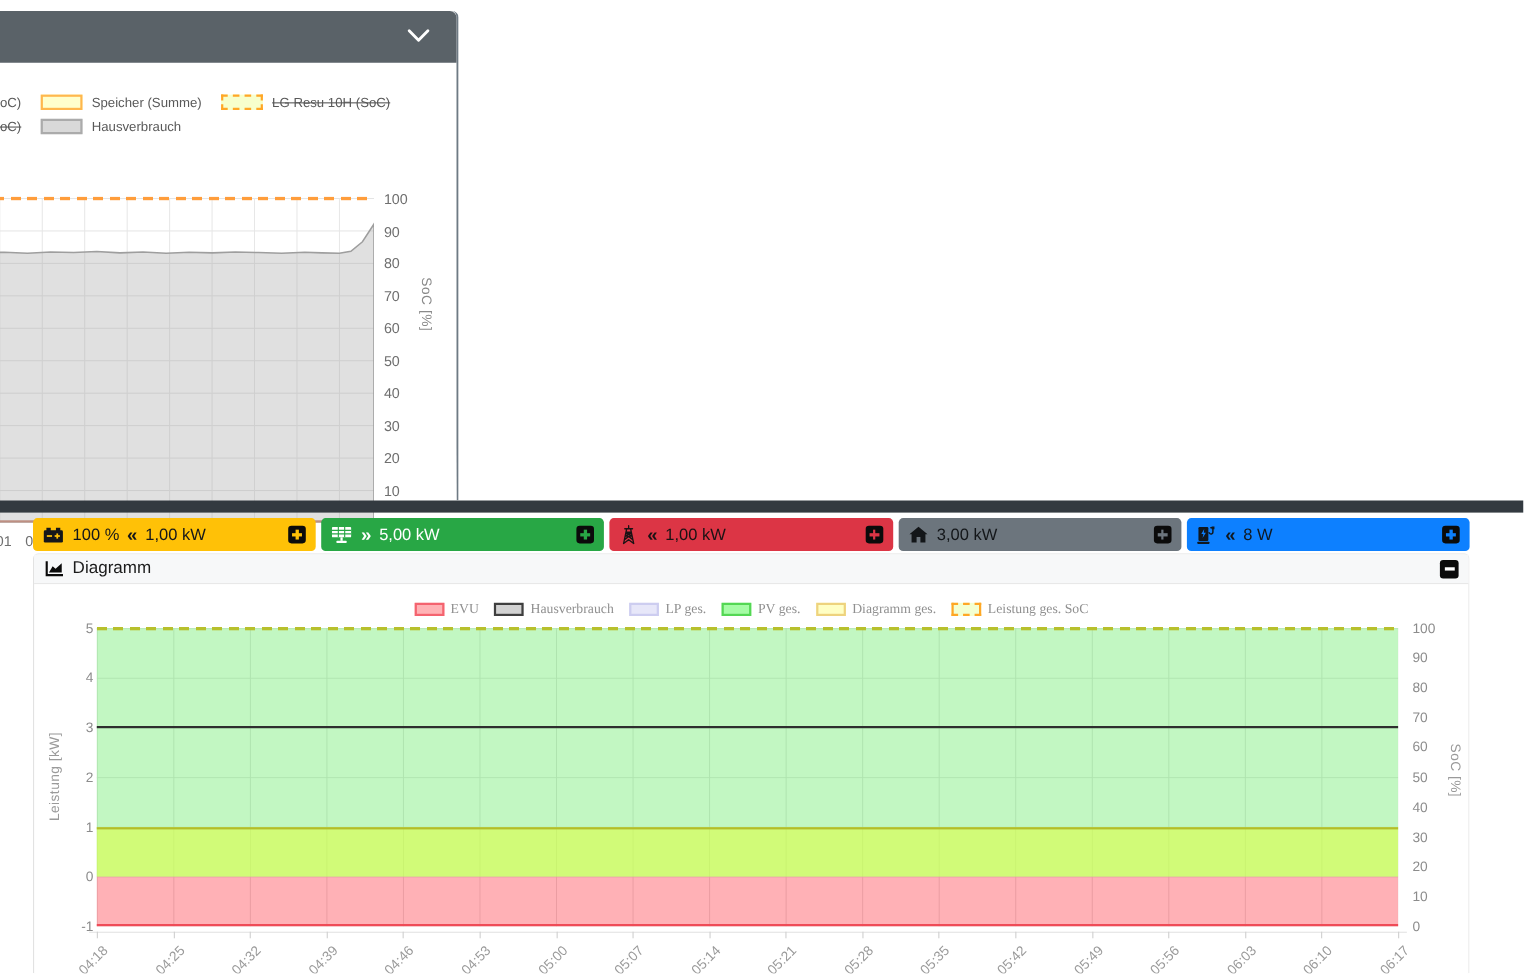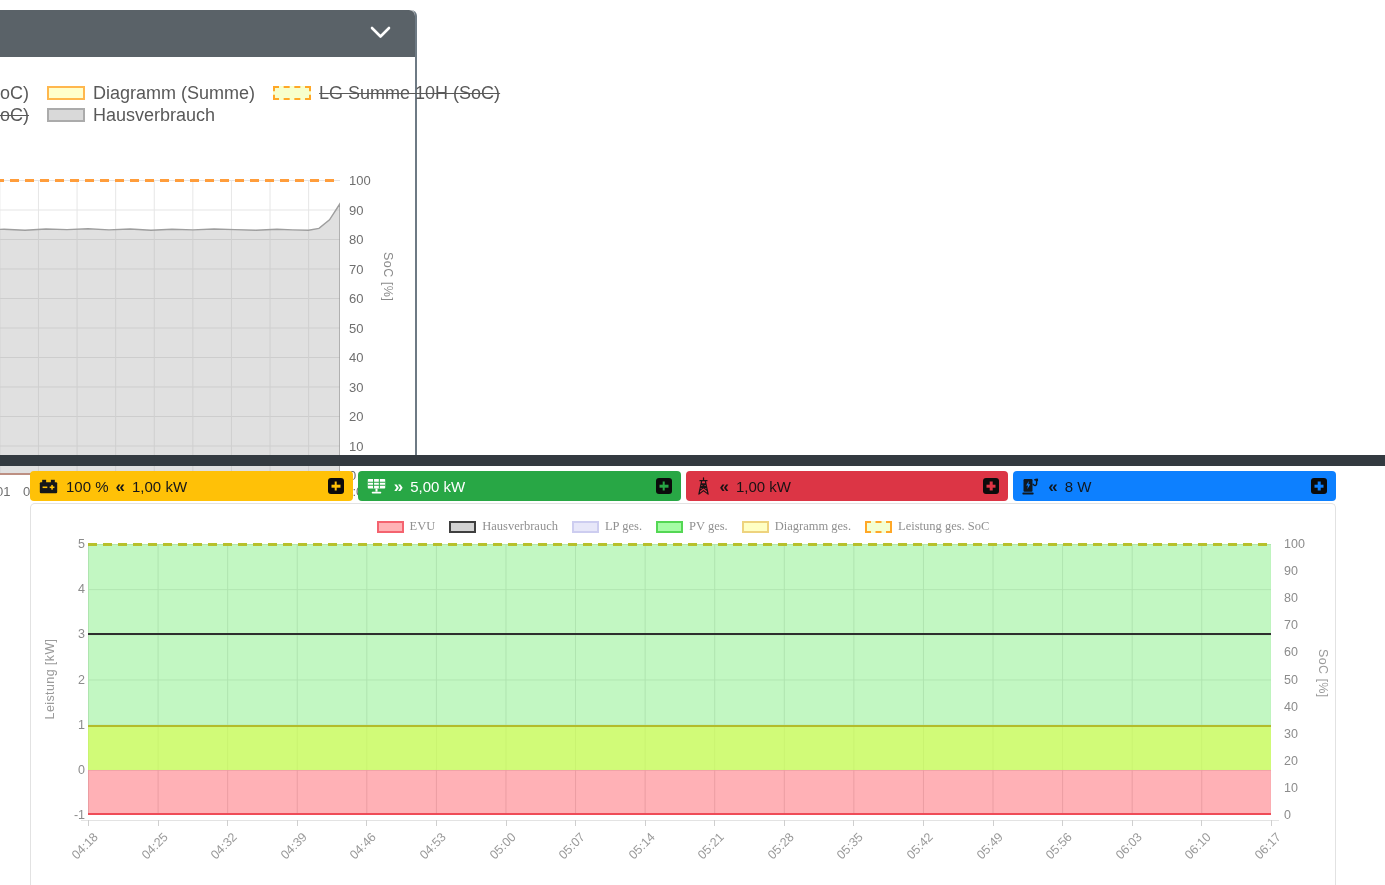--- a/index.html
+++ b/index.html
@@ -5,21 +5,21 @@
   * { margin:0; padding:0; box-sizing:border-box; }
   html,body { width:1385px; height:885px; background:#ffffff; overflow:hidden;
               font-family:"Liberation Sans", sans-serif; position:relative; }
 
   
   #top-panel { position:absolute; left:-185px; top:10px; width:602px; height:445px;
                background:#fff; border-right:2px solid #6e7a84; border-top-right-radius:6px; }
   .tp-header { height:47px; background:#5a6268; border-top-right-radius:6px; position:relative; }
   .tp-header svg { position:absolute; right:24px; top:16px; }
   .tp-body { position:relative; height:398px; }
-  .tp-legend { position:absolute; left:185px; top:25px; font-size:18px; color:#595959; }
+  .tp-legend { position:absolute; left:185px; top:25px; font-size:12px; color:#595959; }
   .tp-legend .lrow { display:flex; align-items:center; height:22px; }
   .lg-item { display:inline-flex; align-items:center; margin-right:18px; white-space:nowrap; }
   .lg-box { width:38px; height:14px; margin-right:8px; border:2px solid; }
   .lg-box.dashed { border-style:dashed; }
   .struck { text-decoration:line-through; }
   .tp-plot { position:absolute; left:0; top:123px; width:525px; height:295px;
              background-image:linear-gradient(to right,#e6e6e6 1px,transparent 1px),
                               linear-gradient(to bottom,#e4e4e4 1px,transparent 1px);
              background-size:38.6px 100%,100% 29.5px; background-position:30px 0,0 0; }
   .tp-plot svg { position:absolute; inset:0; }
@@ -95,25 +95,25 @@
     </svg>
   </div>
   <div class="tp-body">
     <div class="tp-legend">
         <div class="lrow">
           <span class="lg-item">
             <span>oC)</span>
           </span>
           <span class="lg-item">
             <span class="lg-box" style="background: rgb(255, 255, 204); border-color: rgb(255, 183, 77);"></span>
-            <span>Diagramm (Summe)</span>
+            <span>Speicher (Summe)</span>
           </span>
           <span class="lg-item">
             <span class="lg-box dashed" style="background: rgb(247, 255, 204); border-color: rgb(255, 167, 38);"></span>
-            <span class="struck">LG Summe 10H (SoC)</span>
+            <span class="struck">LG Resu 10H (SoC)</span>
           </span>
         </div>
         <div class="lrow">
           <span class="lg-item">
             <span class="struck">oC)</span>
           </span>
           <span class="lg-item">
             <span class="lg-box" style="background: rgb(217, 217, 217); border-color: rgb(171, 171, 171);"></span>
             <span>Hausverbrauch</span>
           </span>
@@ -189,37 +189,54 @@
     <div class="sbtn" style="background: rgb(220, 53, 69); color: rgb(26, 18, 20); --bc: #dc3545;">
       <span class="bicon">
         <svg width="17" height="18" viewBox="0 0 24 25">
           <path d="M7 5 H17 M12 1 V5 M9.5 5 L5.5 24 M14.5 5 L18.5 24 M8.7 9.5 H15.3 M7.8 14.5 H16.2 M8.7 9.5 L16.2 14.5 M15.3 9.5 L7.8 14.5 M6.7 19 L12 14.8 L17.3 19 M5.5 24 L12 19 L18.5 24" stroke="currentColor" stroke-width="1.7" fill="none" stroke-linecap="round" stroke-linejoin="round"></path>
         </svg>
       </span>
       <span class="arr">«</span>
       <span class="seg">1,00 kW</span>
       <span class="plus-icon"></span>
     </div>
+    <div class="sbtn" style="background: rgb(108, 117, 125); color: rgb(19, 22, 25); --bc: #6c757d;">
+      <span class="bicon">
+        <svg width="18" height="16" viewBox="0 0 24 21">
+          <path d="M12 1 L23 10 L20.4 10 L20.4 20 L14.3 20 L14.3 13.4 L9.7 13.4 L9.7 20 L3.6 20 L3.6 10 L1 10 Z" fill="currentColor"></path>
+        </svg>
+      </span>
+      <span class="seg">3,00 kW</span>
+      <span class="plus-icon"></span>
+    </div>
     <div class="sbtn" style="background: rgb(13, 128, 255); color: rgb(16, 24, 32); --bc: #0d80ff;">
       <span class="bicon">
         <svg width="18" height="17" viewBox="0 0 24 22">
           <rect x="2" y="1" width="12" height="17" rx="1.5" fill="currentColor"></rect>
           <path d="M9 3.5 L5.5 9.5 H8 L7 14.5 L11 8 H8.5 Z" fill="var(--bc)"></path>
           <path d="M17 2 H19.5 V7.5 A2.2 2.2 0 0 1 15.8 9 L14.8 8" stroke="currentColor" stroke-width="1.8" fill="none" stroke-linecap="round"></path>
           <rect x="18" y="0.5" width="3.4" height="3.4" fill="currentColor"></rect>
           <rect x="0.5" y="19" width="15" height="2.6" rx="1" fill="currentColor"></rect>
         </svg>
       </span>
       <span class="arr">«</span>
       <span class="seg">8 W</span>
       <span class="plus-icon"></span>
     </div>
   </div>
 
 <div id="diagram-panel">
+  <div class="dg-header">
+    <svg width="18" height="16" viewBox="0 0 24 20">
+      <path d="M2 1 V19 H23 V16.4 H4.6 V1 Z" fill="#0b0b0b"></path>
+      <path d="M6 14.5 L10.5 7 L14 10.2 L21.5 3.5 L21.5 14.5 Z" fill="#0b0b0b"></path>
+    </svg>
+    <span class="dg-title">Diagramm</span>
+    <span class="minus-icon"></span>
+  </div>
   <div class="dg-body">
     <div class="dg-legend">
         <span class="lg-item">
           <span class="lg-box" style="background: rgb(255, 178, 181); border-color: rgb(244, 99, 111);"></span>
           <span>EVU</span>
         </span>
         <span class="lg-item">
           <span class="lg-box" style="background: rgb(210, 210, 210); border-color: rgb(63, 63, 63);"></span>
           <span>Hausverbrauch</span>
         </span>

